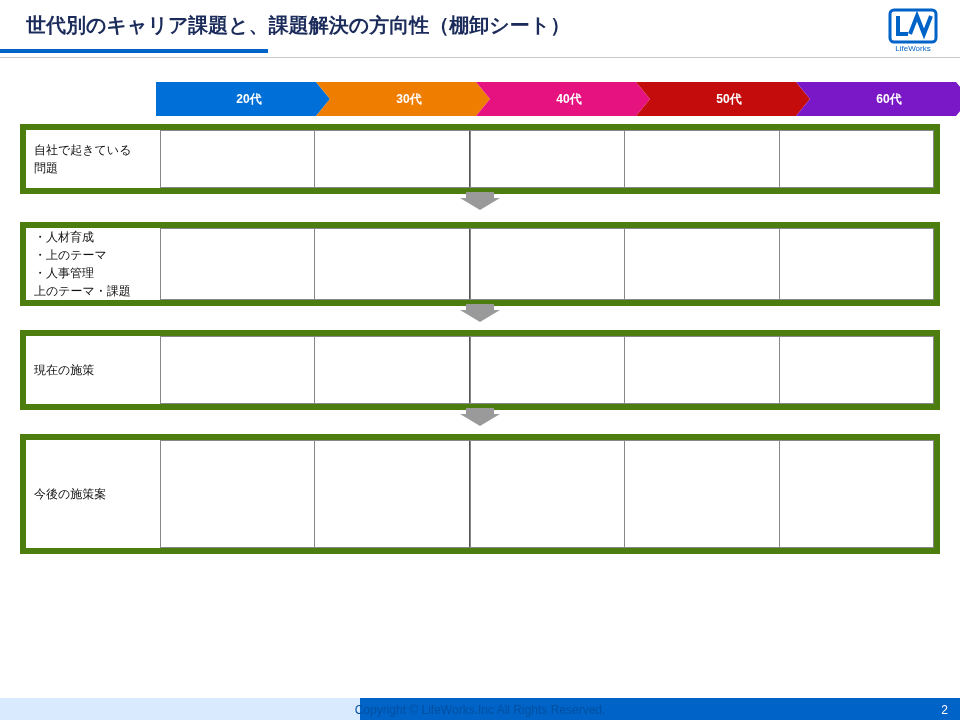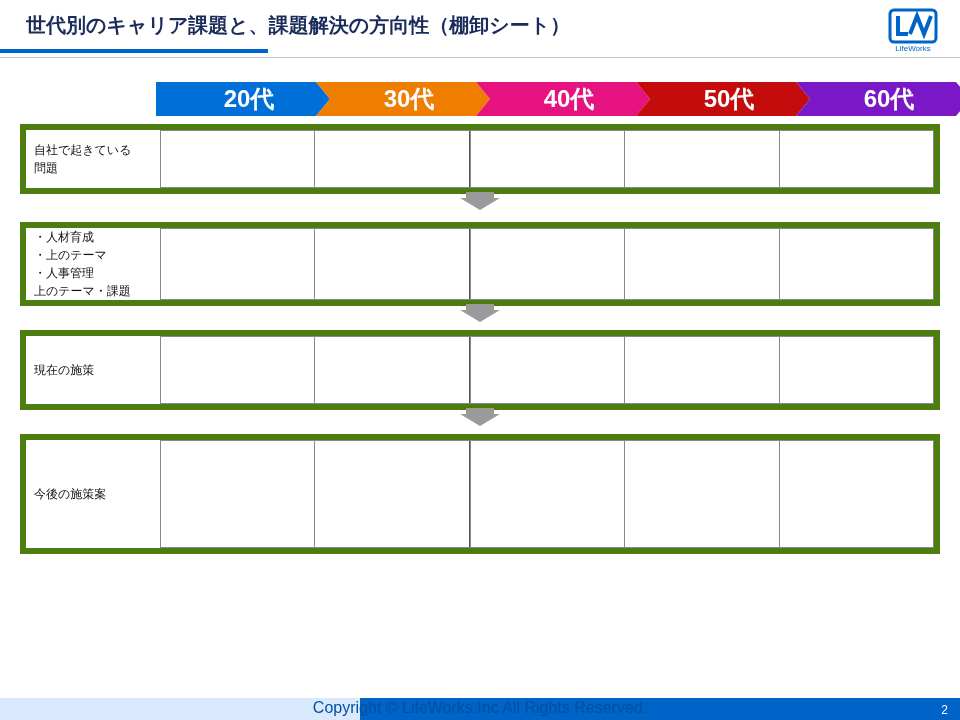--- a/index.html
+++ b/index.html
@@ -25,21 +25,21 @@
   .divider {
     position: absolute; left: 0; top: 57px; width: 960px; height: 1px;
     background: #c7c9cc;
   }
   .content { position: absolute; left: 20px; top: 82px; width: 920px; }
   .chevrons {
     position: relative; height: 34px; margin-left: 136px; width: 800px;
   }
   .chev {
     position: absolute; top: 0; height: 34px; color: #fff; font-weight: bold;
-    font-size: 24px; display: flex; align-items: center; justify-content: center; padding-left: 12px;
+    font-size: 12px; display: flex; align-items: center; justify-content: center; padding-left: 12px;
   }
   .chev svg { position: absolute; left: 0; top: 0; width: 100%; height: 100%; }
   .chev span { position: relative; z-index: 2; }
   .row-wrap { position: relative; margin-top: 8px; }
   .row-outer {
     border: 6px solid #4d7c0f; display: flex; width: 920px;
   }
   .row-label {
     width: 134px; flex: 0 0 134px; padding: 6px 8px; font-size: 12px;
     color: #111; display: flex; flex-direction: column; justify-content: center;
@@ -58,21 +58,21 @@
     position: absolute; left: 0; bottom: 0; height: 22px; width: 960px;
     background: #0063c8; color: #fff; font-size: 12px;
     display: flex; align-items: center; justify-content: center;
   }
   .footer-bg {
     position: absolute; left: 0; bottom: 0; height: 22px; width: 580px;
     background: #d9eaff;
   }
   .footer-text {
     position: absolute; left: 0; right: 0; text-align: center; bottom: 3px;
-    font-size: 16px; color: #0050a0; z-index: 3;
+    font-size: 12px; color: #0050a0; z-index: 3;
   }
   .page-no {
     position: absolute; right: 12px; bottom: 3px; color: #fff; font-size: 12px; z-index: 4;
   }
 </style>
 </head>
 <body>
 
 <div class="header">
   <div class="title">世代別のキャリア課題と、課題解決の方向性（棚卸シート）</div>

